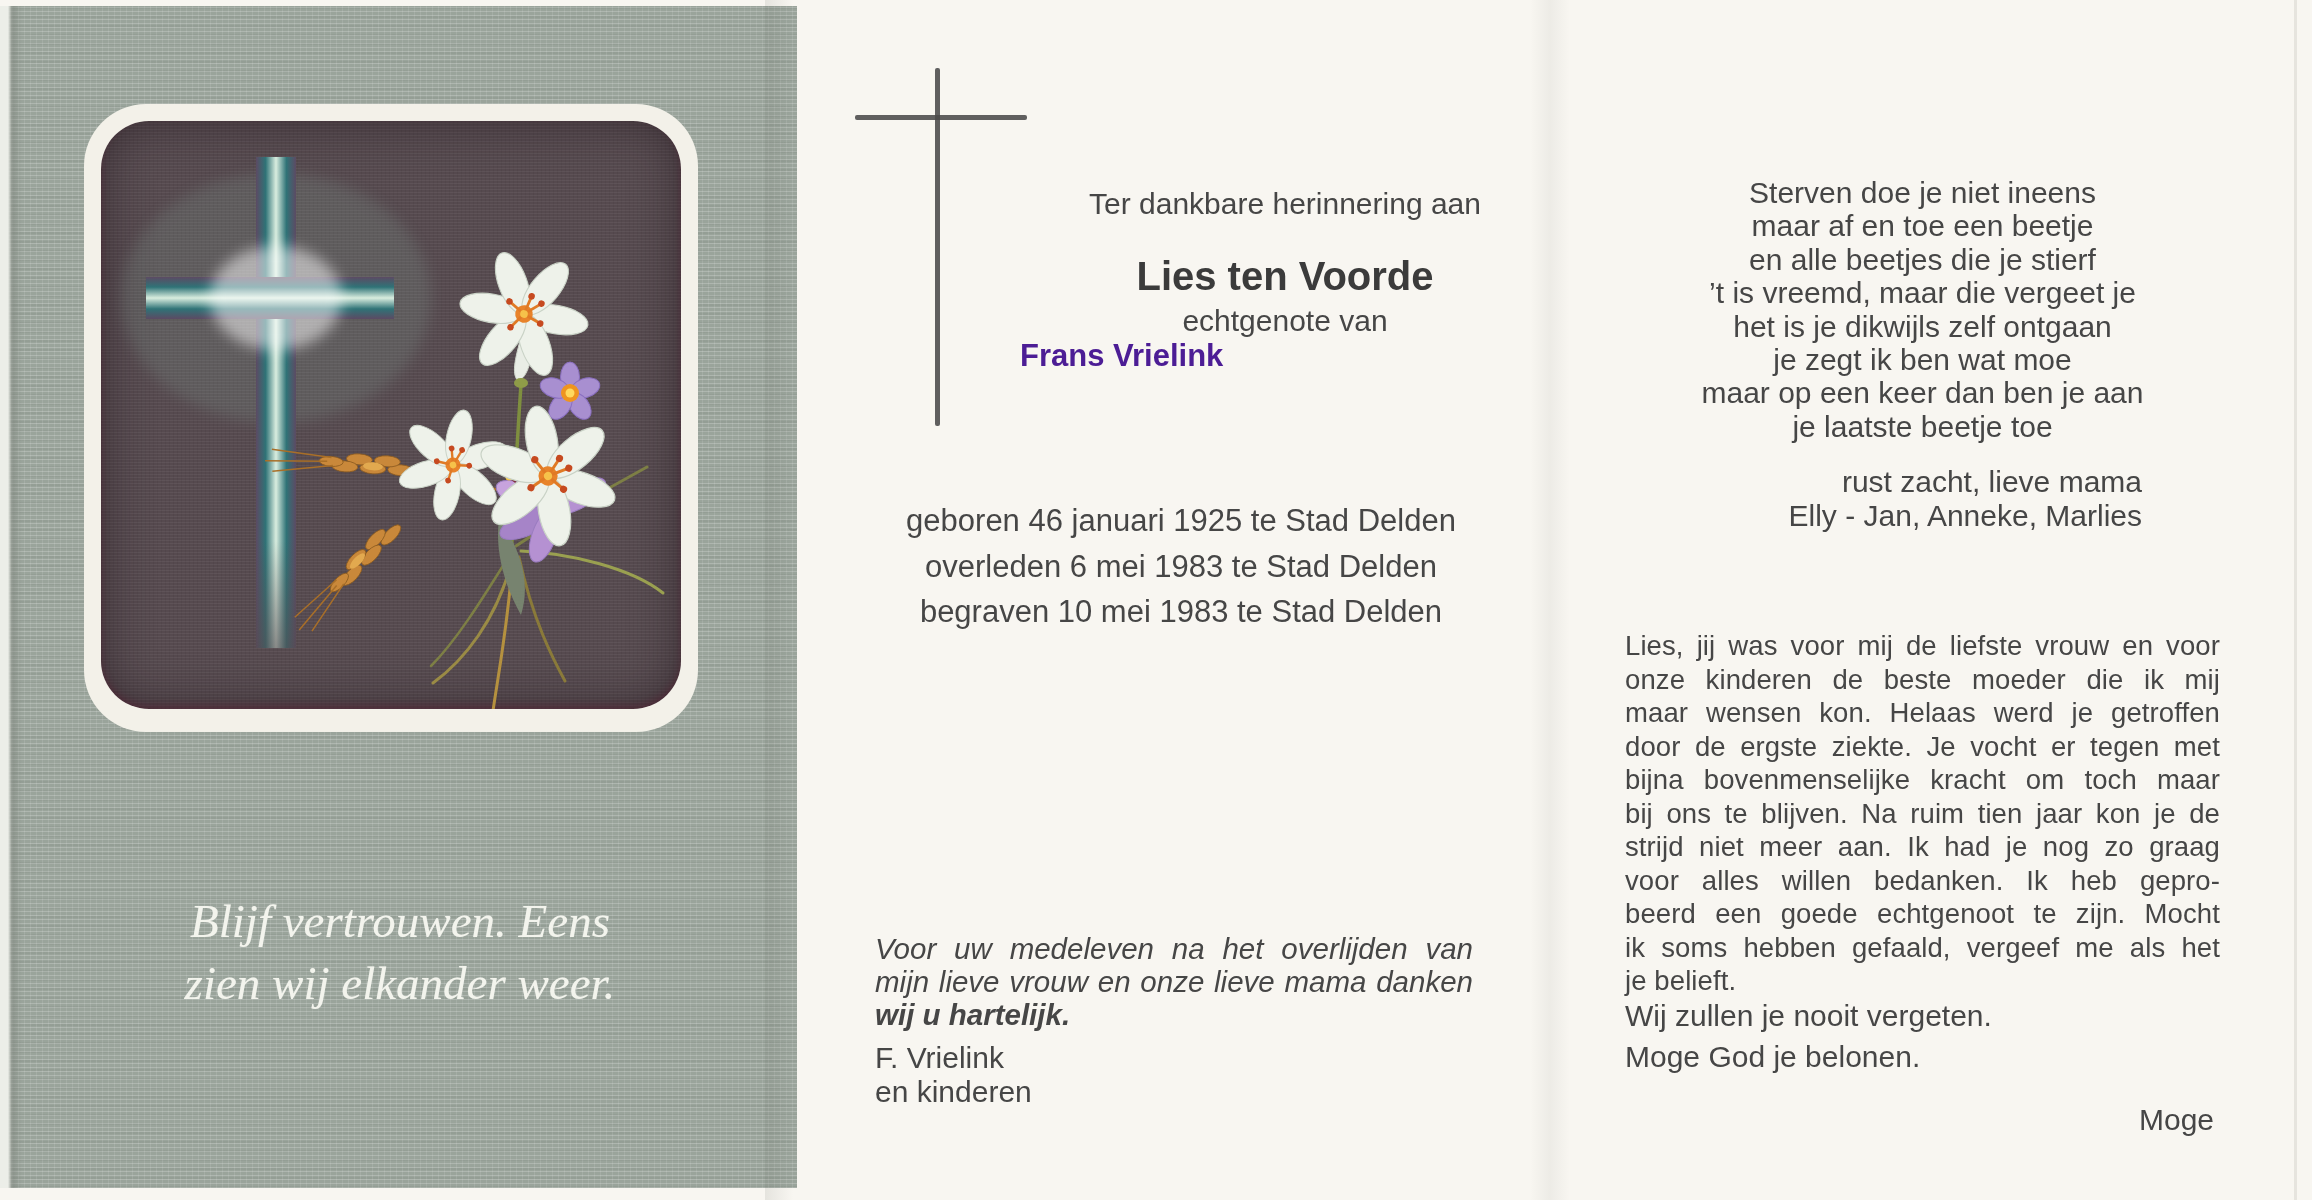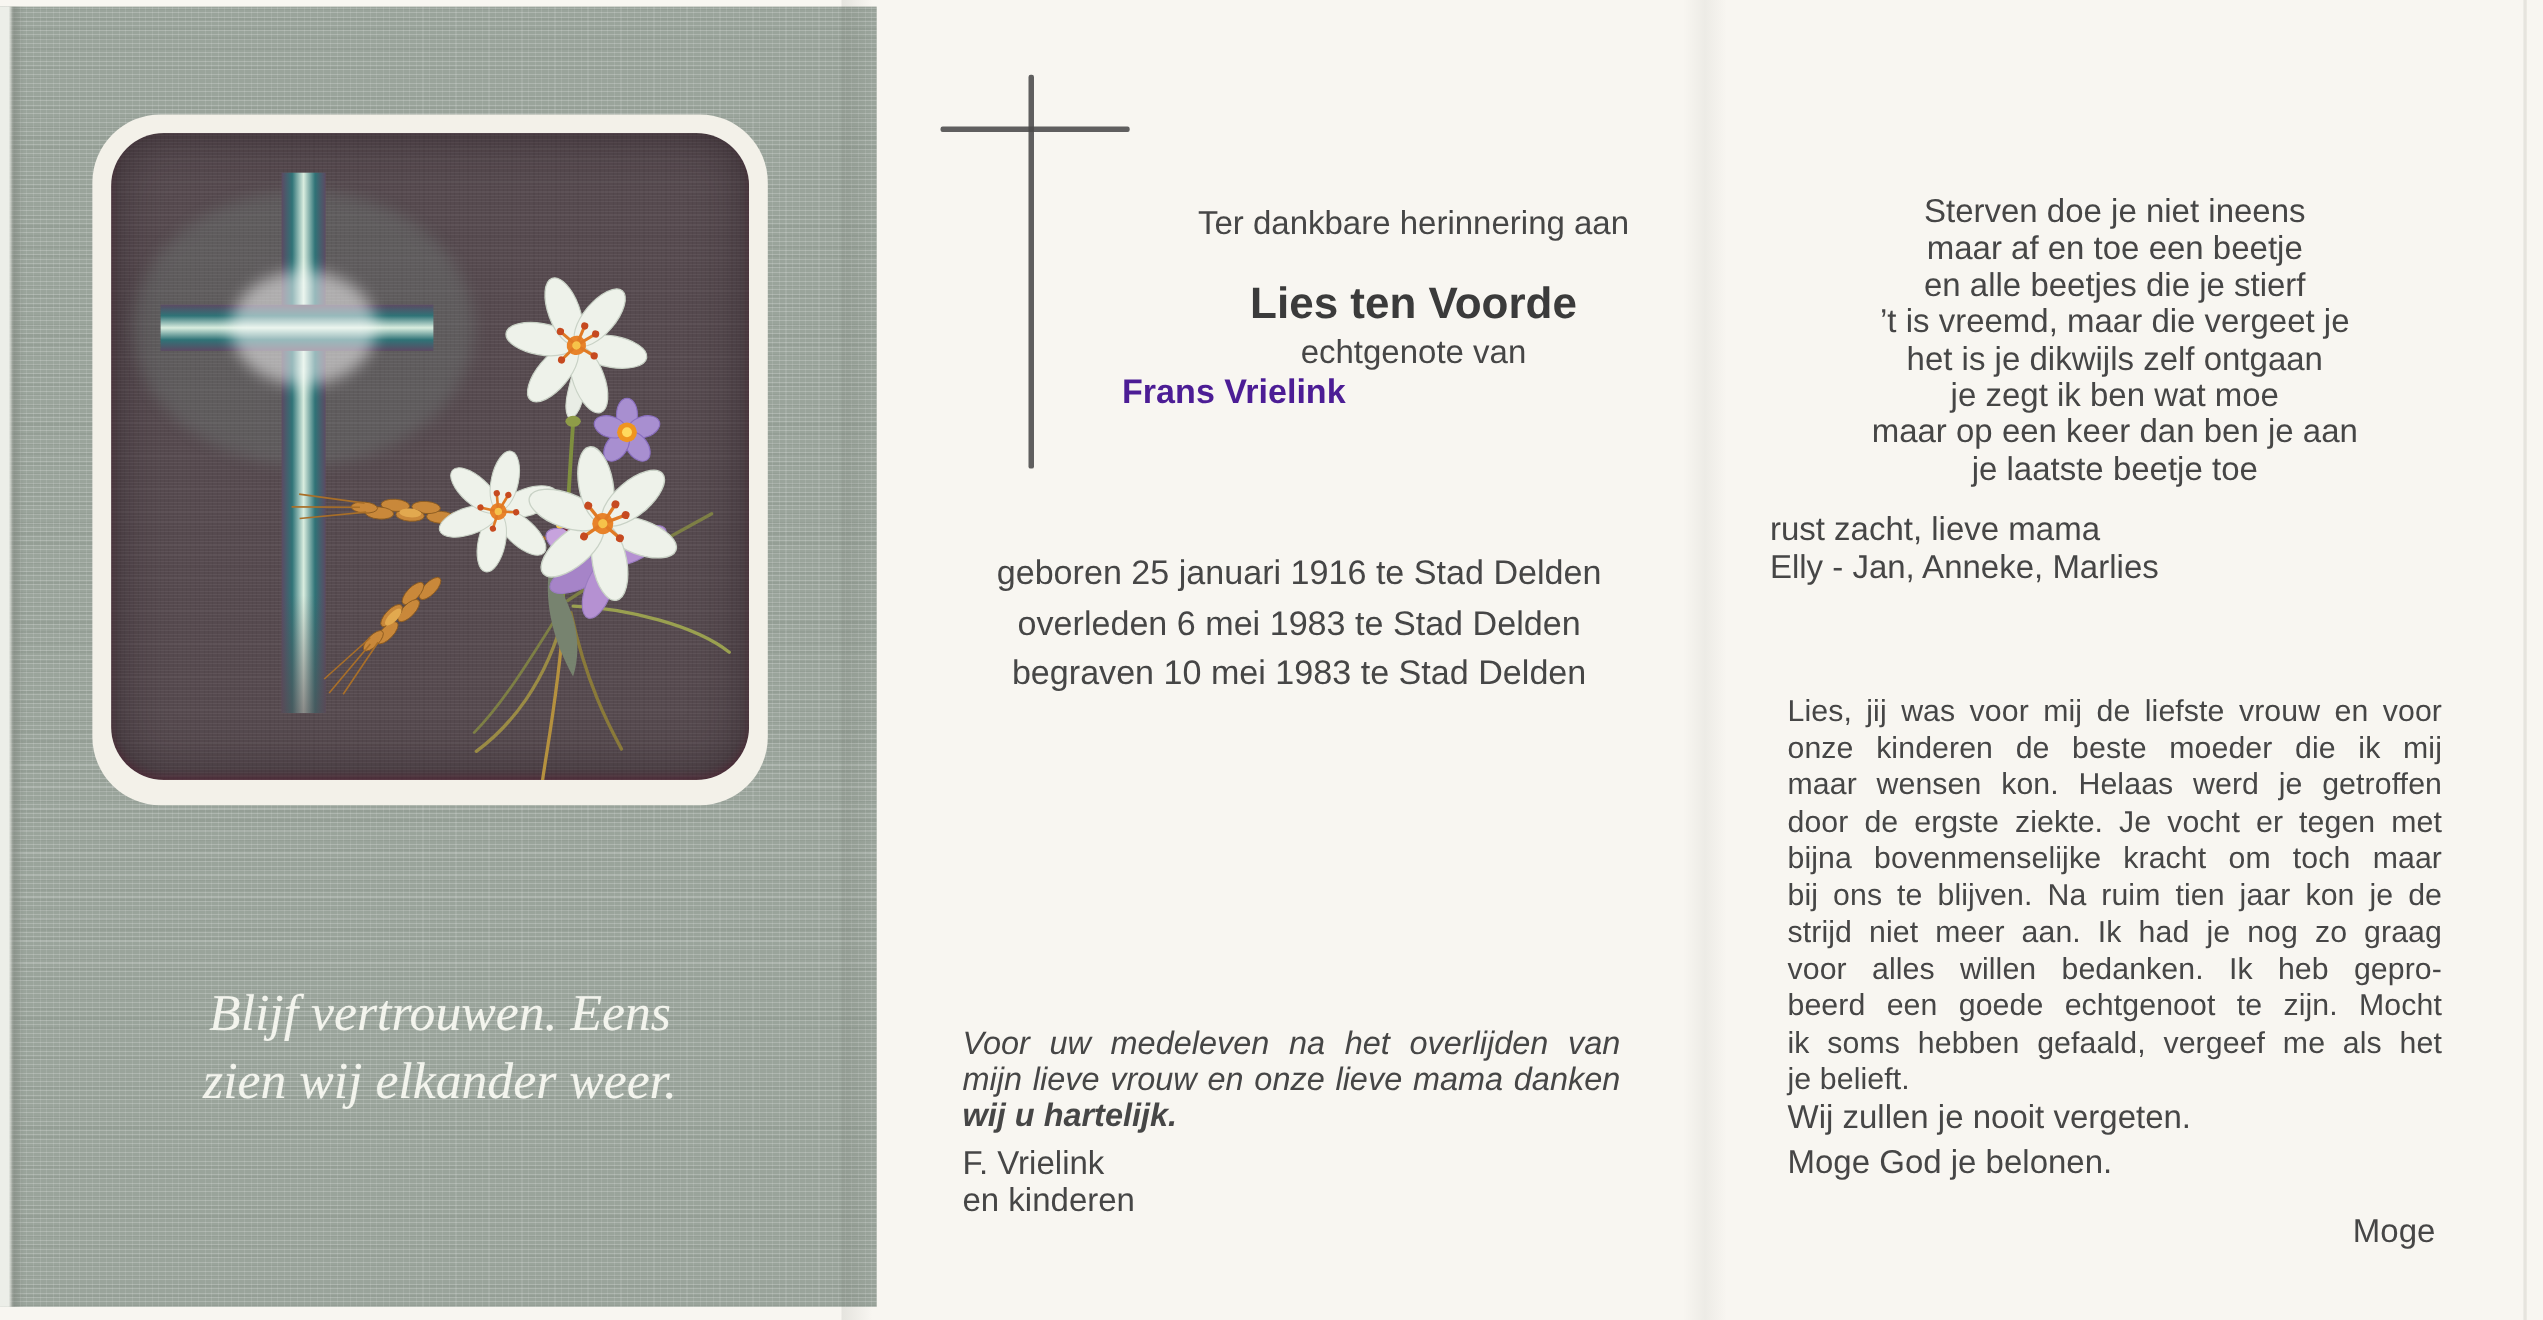--- a/index.html
+++ b/index.html
@@ -74,21 +74,21 @@
   .dates   {position:absolute; left:875px;  top:498px; width:612px; text-align:center; font-size:31px;}
   .dates div{line-height:45.5px;}
   .thanks  {position:absolute; left:875px;  top:932px; width:598px; font-style:italic; font-size:29.5px;}
   .thanks div{line-height:33px; text-align:justify; text-align-last:justify;}
   .thanks div:last-child{text-align-last:left;font-weight:bold;}
   .sig-left{position:absolute; left:875px;  top:1041px; width:600px; font-size:30px;}
   .sig-left div{line-height:33.5px; padding-right:4px;}
   
   .poem    {position:absolute; left:1625px; top:176px; width:595px; text-align:center; font-size:30px;}
   .poem div{line-height:33.4px;}
-  .dedication{position:absolute; left:1609px; top:465px; width:595px; text-align:left; font-size:30px;}
+  .dedication{position:absolute; left:1547px; top:465px; width:595px; text-align:right; font-size:30px;}
   .dedication div{line-height:33.5px;}
   .letter  {position:absolute; left:1625px; top:629px; width:595px; font-size:27.5px; letter-spacing:.1px;}
   .letter div{line-height:33.55px; text-align:justify; text-align-last:justify; white-space:nowrap;}
   .letter div:last-child{text-align-last:left;}
   .closing {position:absolute; left:1625px; top:995px; width:595px; font-size:30px;}
   .closing div{line-height:41px;}
   .sig-right{position:absolute; left:1625px; top:1103px; width:595px; text-align:right; font-size:30px; line-height:33px; padding-right:6px; box-sizing:border-box;}
 </style>
 </head>
 <body>
@@ -262,21 +262,21 @@
     <div class="bar-v"></div>
     <div class="bar-h"></div>
   </div>
 
   <div class="intro">Ter dankbare herinnering aan</div>
   <div class="name">Lies ten Voorde</div>
   <div class="relation">echtgenote van</div>
   <div class="spouse">Frans Vrielink</div>
 
   <div class="dates">
-      <div>geboren 25 januari 1916 te Stad Delden</div>
+      <div>geboren 46 januari 1925 te Stad Delden</div>
       <div>overleden 6 mei 1983 te Stad Delden</div>
       <div>begraven 10 mei 1983 te Stad Delden</div>
     </div>
 
   <div class="thanks">
       <div>Voor uw medeleven na het overlijden van</div>
       <div>mijn lieve vrouw en onze lieve mama danken</div>
       <div>wij u hartelijk.</div>
     </div>
 

